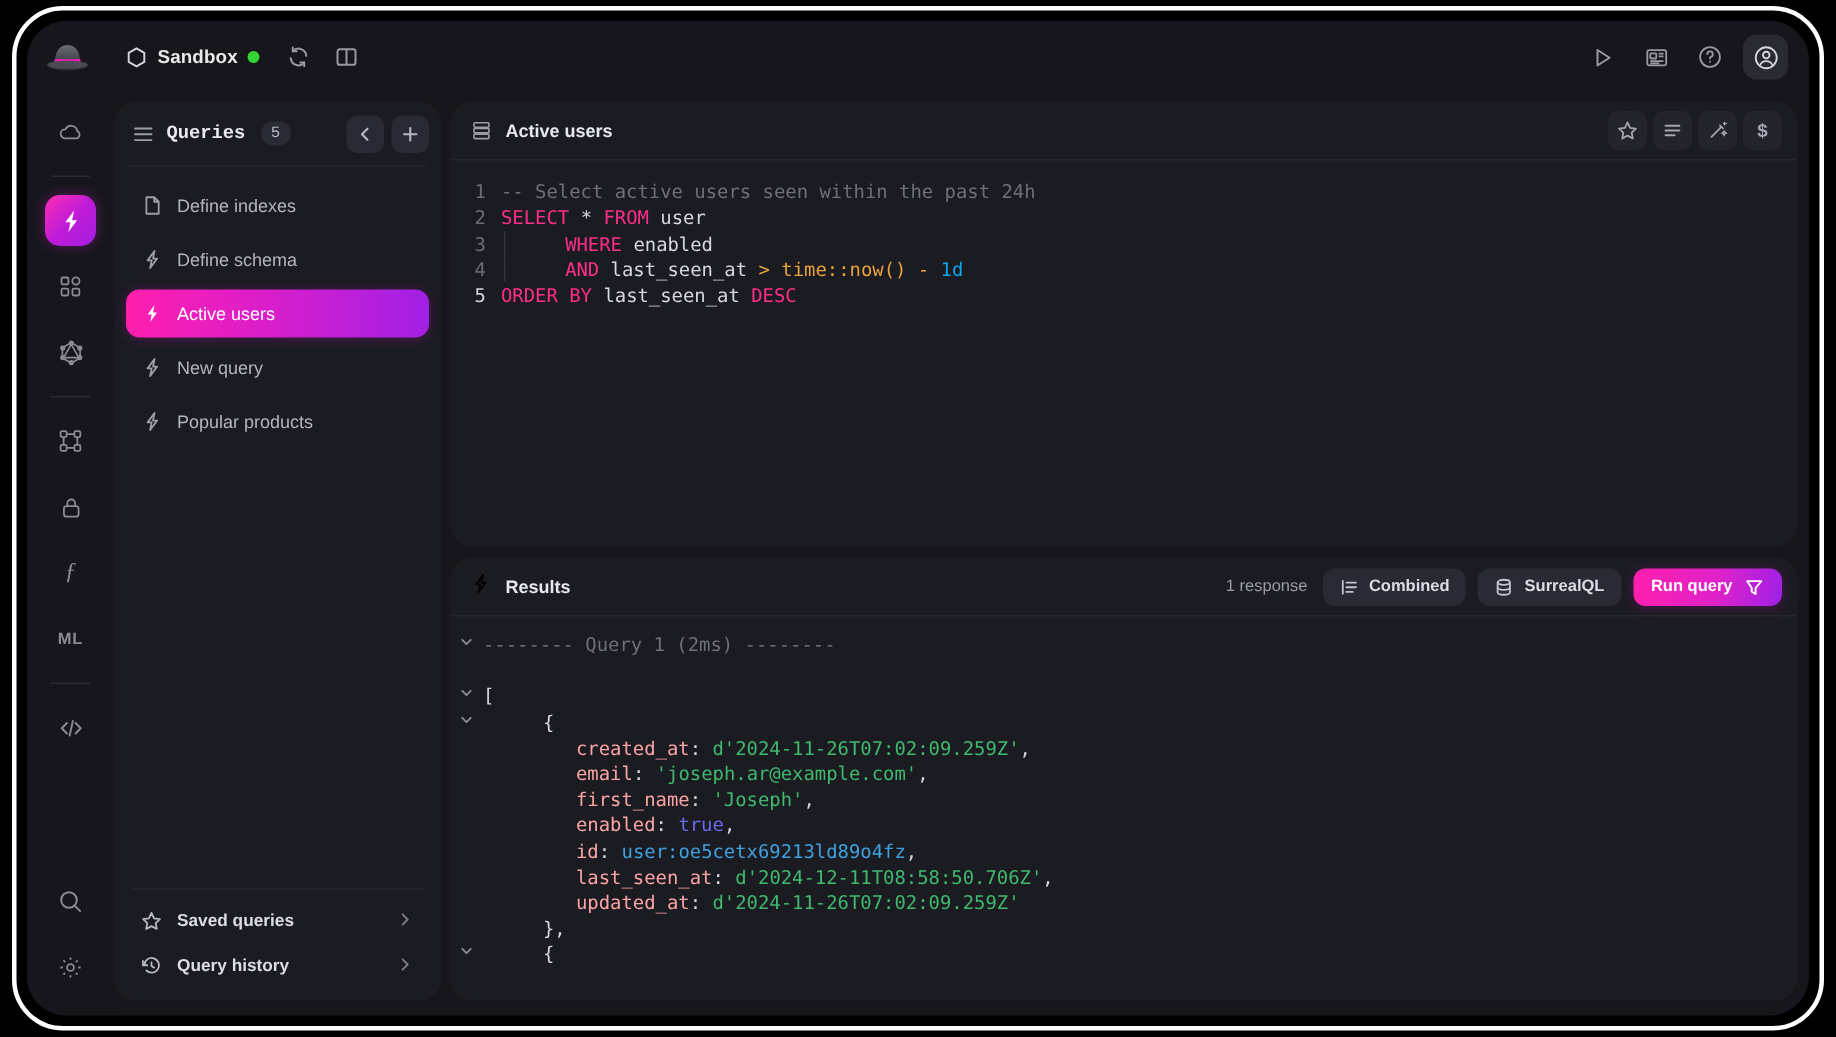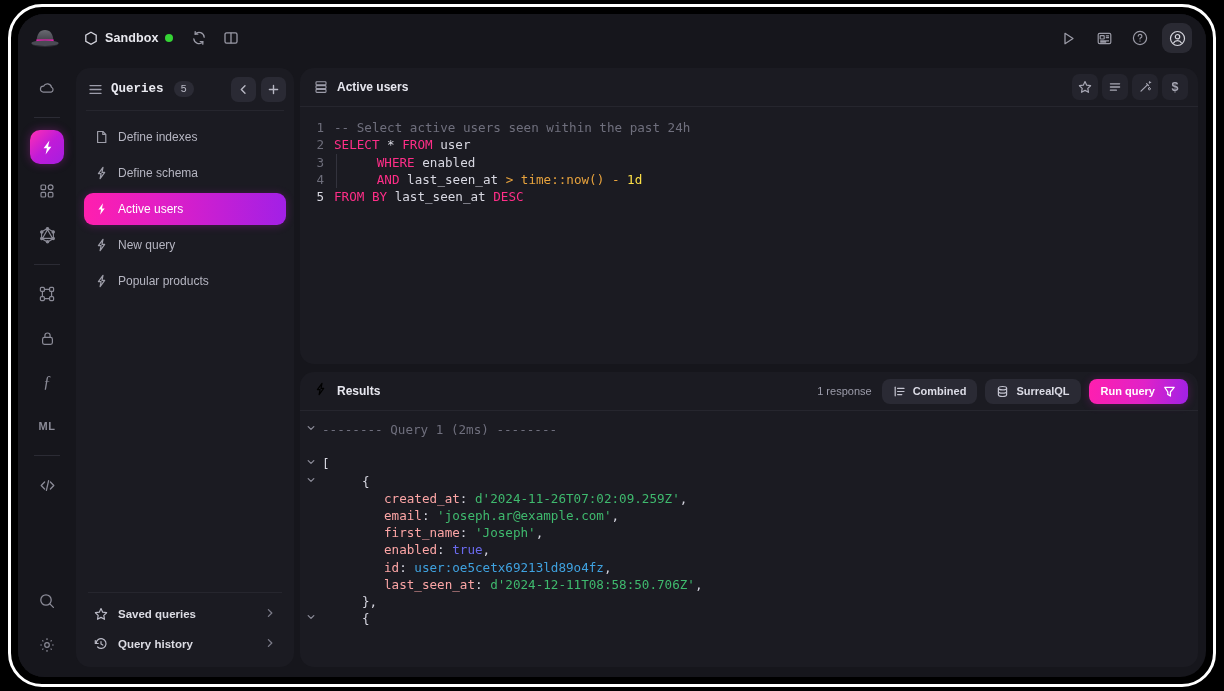--- a/index.html
+++ b/index.html
@@ -171,21 +171,21 @@
   .ln {
     width: 34px; flex:0 0 34px; text-align:right; padding-right:10px;
     color:#6d6d7a;
   }
   .ln.cur { color:#d7d7e0; }
   .code-txt { color:#d8d8e2; }
   .kw { color:#ff2e88; }
   .cm { color:#6f6f7d; }
   .fn { color:#e8a33d; }
   .op { color:#e8a33d; }
-  .num { color:#fde047; }
+  .num { color:#0ea5e9; }
   .star { color:#d8d8e2; }
   .guide { border-left:1px solid #33333d; margin-left:2px; padding-left:0; }
   
   .results-pane { flex:1; display:flex; flex-direction:column; min-height:0; }
   .res-head { display:flex; align-items:center; height:38px; padding: 0 10px 0 14px; gap:9px;}
   .res-right { margin-left:auto; display:flex; align-items:center; gap:8px; }
   .res-count { color:#9c9caa; font-size:11px; margin-right:2px; }
   .pill {
     display:flex; align-items:center; gap:7px;
     background:#2a2a34; color:#dcdce6; font-size:11px; font-weight:600;
@@ -557,21 +557,21 @@
             <div class="code-line">
               <span class="ln">3</span>
               <span class="guide" style="display:inline-block;width:18px;height:17px;"></span><span class="code-txt">   </span><span class="kw">WHERE</span><span class="code-txt"> enabled</span>
             </div>
             <div class="code-line">
               <span class="ln">4</span>
               <span class="guide" style="display:inline-block;width:18px;height:17px;"></span><span class="code-txt">   </span><span class="kw">AND</span><span class="code-txt"> last_seen_at </span><span class="op">&gt;</span><span class="code-txt"> </span><span class="fn">time</span><span class="op">::</span><span class="fn">now()</span><span class="code-txt"> </span><span class="op">-</span><span class="code-txt"> </span><span class="num">1d</span>
             </div>
             <div class="code-line">
               <span class="ln cur">5</span>
-              <span class="kw">FROM BY</span><span class="code-txt"> last_seen_at </span><span class="kw">DESC</span>
+              <span class="kw">ORDER BY</span><span class="code-txt"> last_seen_at </span><span class="kw">DESC</span>
             </div>
           </div>
         </div>
 
         <div class="panel results-pane">
           <div class="res-head">
             <span class="icon-sm">
               <svg width="14" height="14" viewBox="0 0 14 14" fill="none" stroke="currentColor" stroke-width="1.2" stroke-linejoin="round">
                   <path d="M8 1.3 3.4 7.6h2.7l-1 5.1 4.6-6.3H7z"></path>
                 </svg>
@@ -668,20 +668,24 @@
               <span class="r-gutter"></span><span class="r-ind g"></span><span class="r-ind g"></span>
               <span style="padding-left:26px"><span class="key">id</span><span class="punc">: </span><span class="rid">user:oe5cetx69213ld89o4fz</span><span class="punc">,</span></span>
             </div>
 
 
             <div class="r-line">
               <span class="r-gutter"></span><span class="r-ind g"></span><span class="r-ind g"></span>
               <span style="padding-left:26px"><span class="key">last_seen_at</span><span class="punc">: </span><span class="str">d'2024-12-11T08:58:50.706Z'</span><span class="punc">,</span></span>
             </div>
 
+            <div class="r-line">
+              <span class="r-gutter"></span><span class="r-ind g"></span><span class="r-ind g"></span>
+              <span style="padding-left:26px"><span class="key">updated_at</span><span class="punc">: </span><span class="str">d'2024-11-26T07:02:09.259Z'</span></span>
+            </div>
 
             <div class="r-line">
               <span class="r-gutter"></span><span class="r-ind g"></span>
               <span class="punc" style="padding-left:22px">},</span>
             </div>
 
             <div class="r-line">
               <span class="r-gutter">
                 <svg width="10" height="10" viewBox="0 0 10 10" fill="none" stroke="currentColor" stroke-width="1.3" stroke-linecap="round" stroke-linejoin="round">
                     <path d="M2.2 3.6 5 6.4l2.8-2.8"></path>

